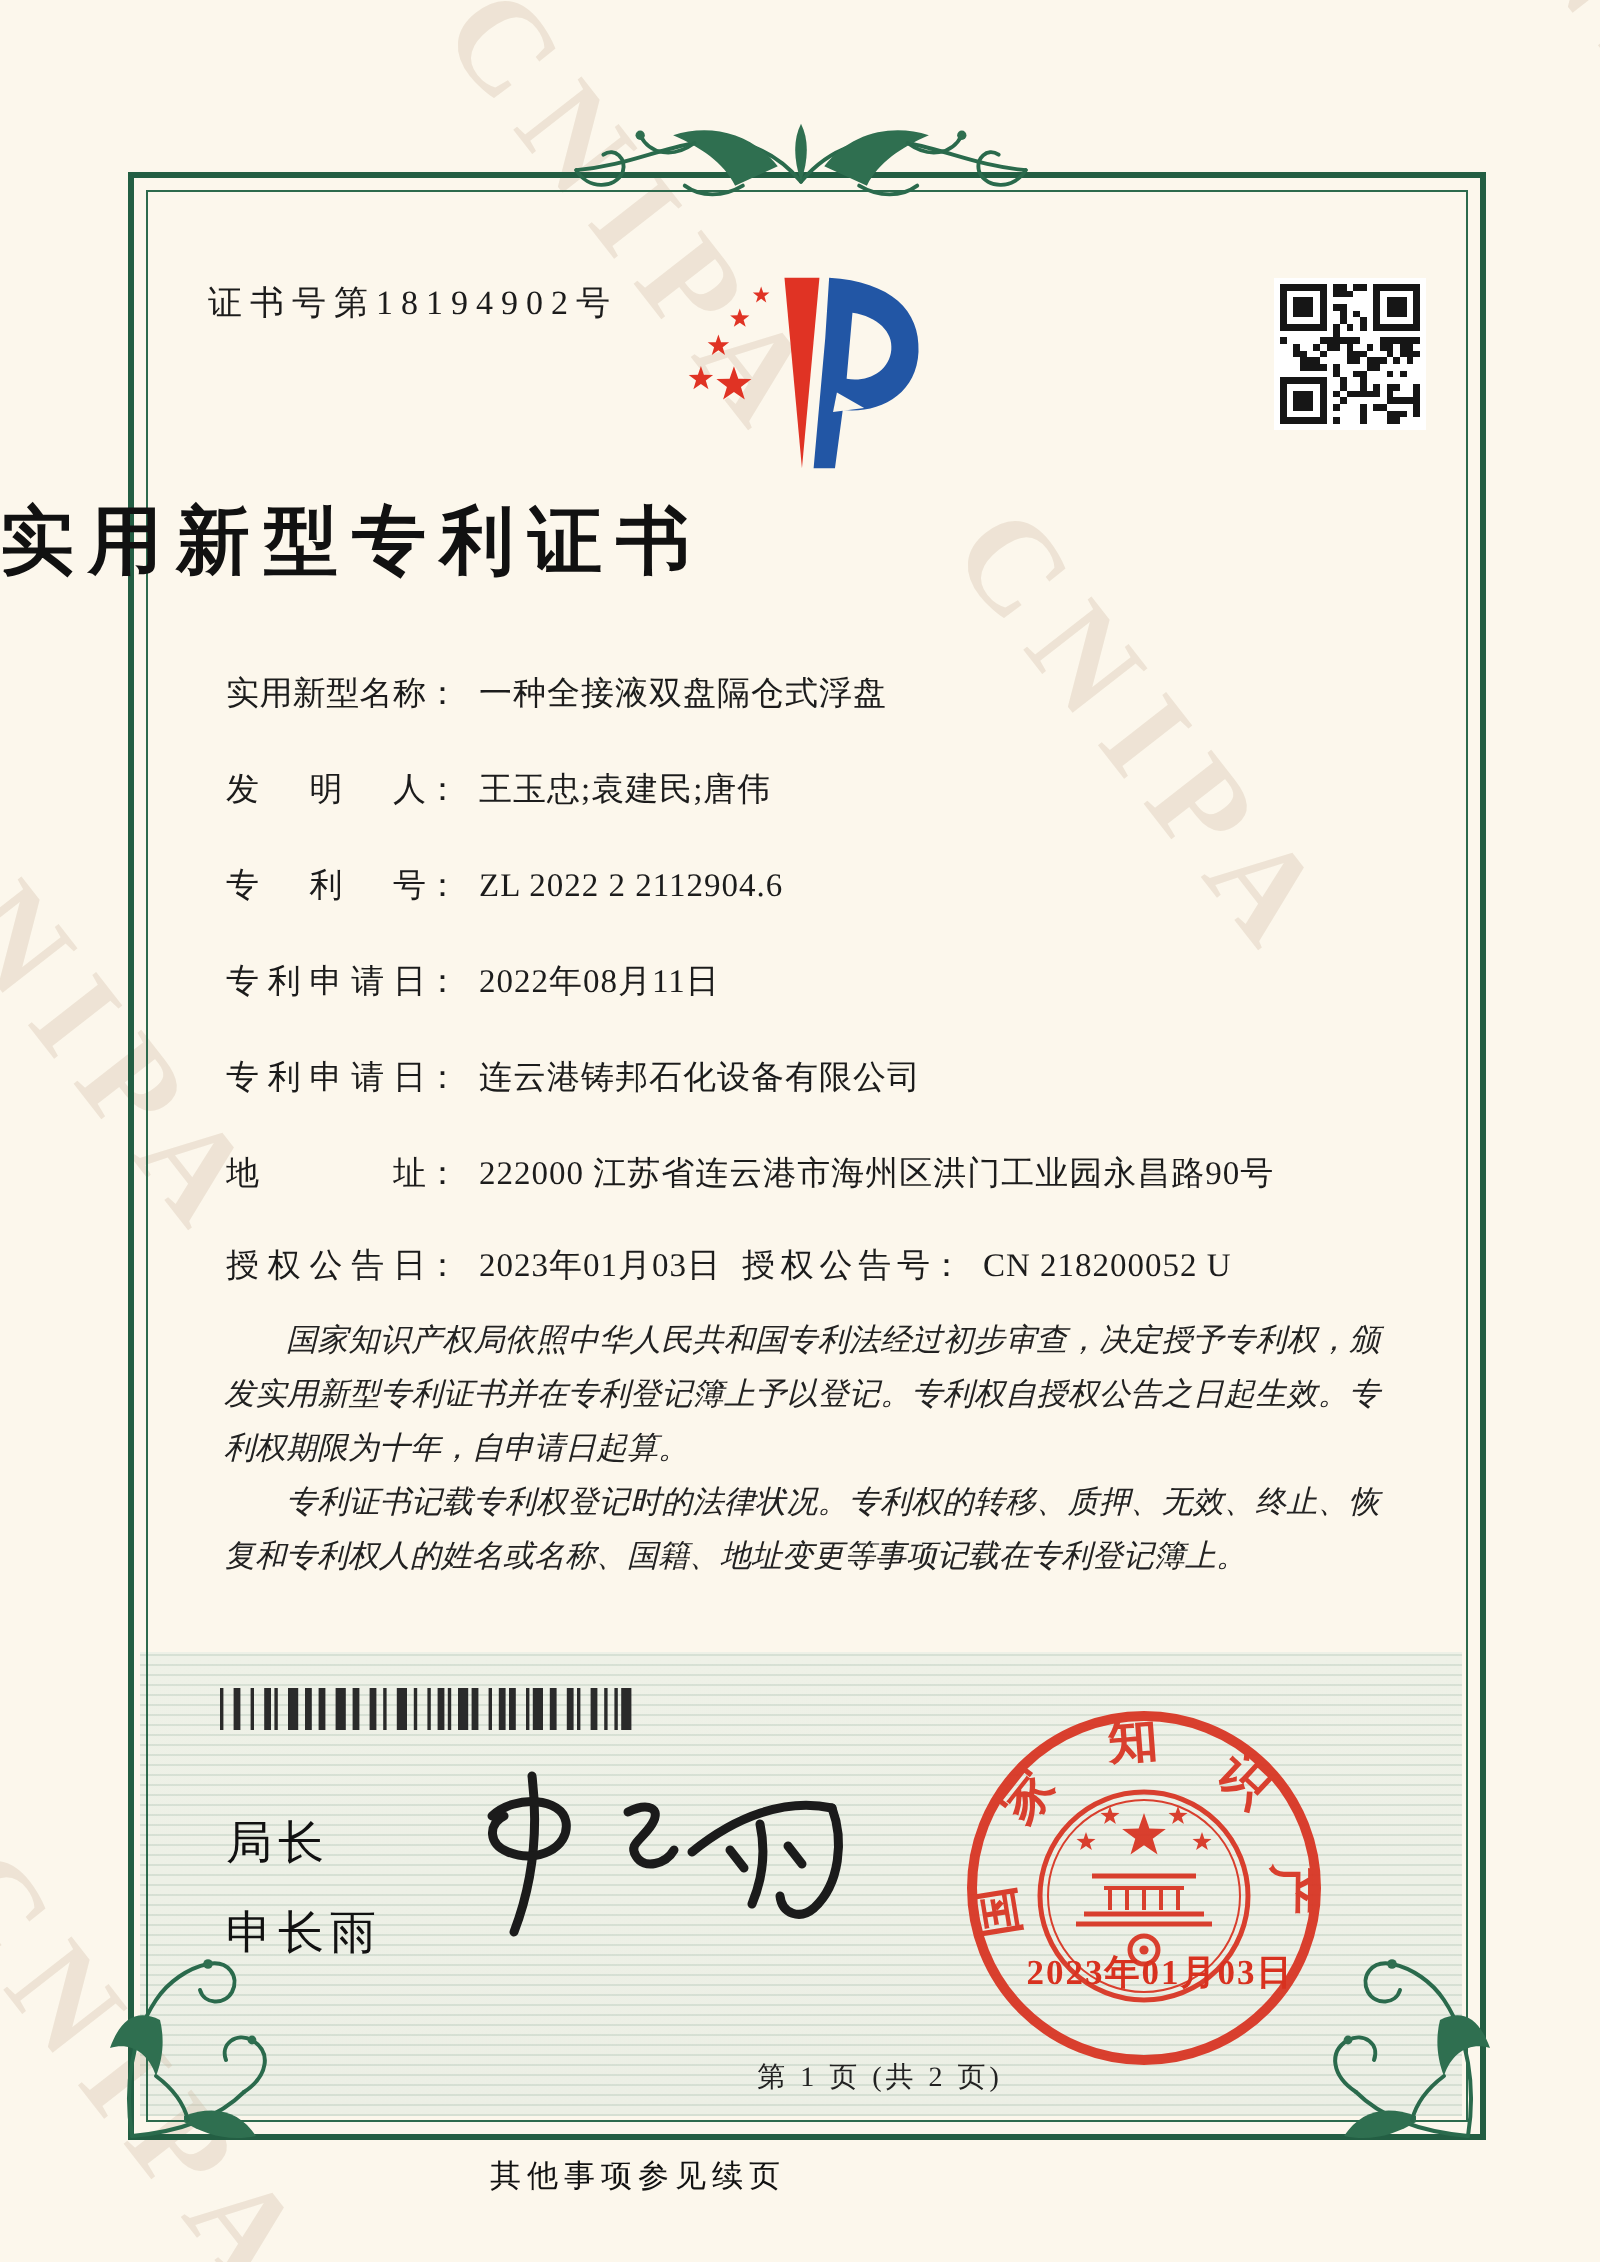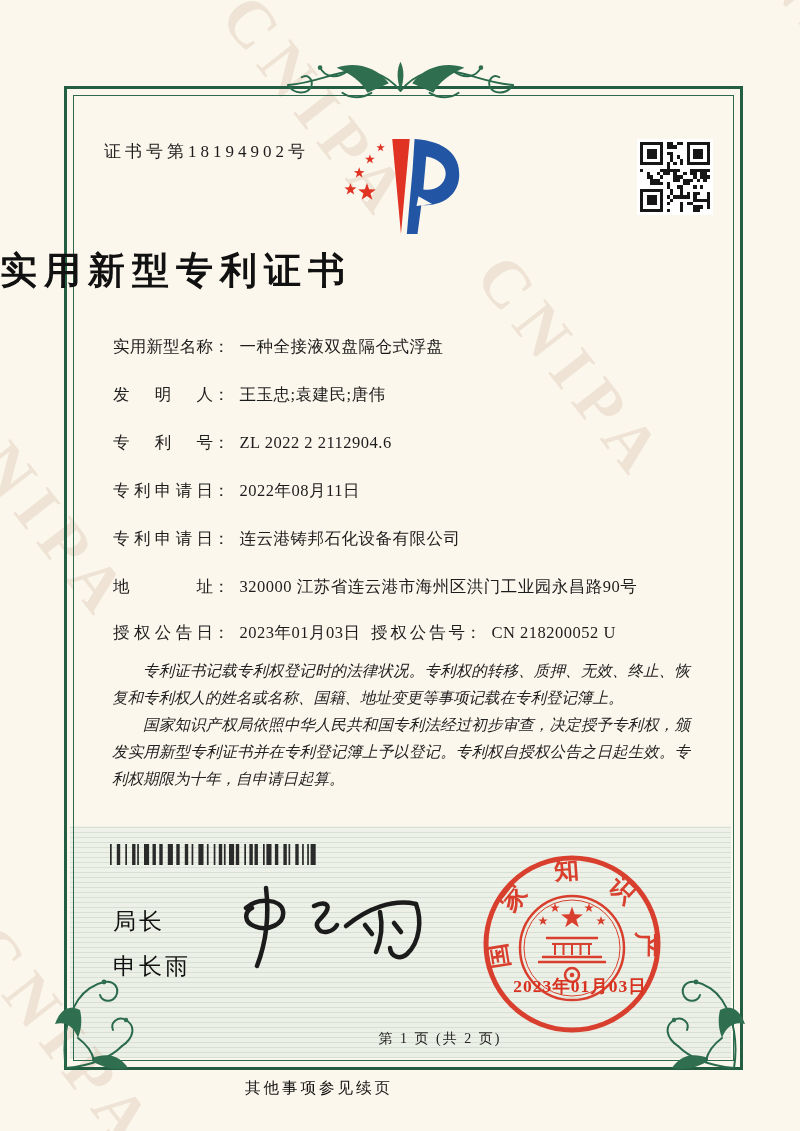--- a/index.html
+++ b/index.html
@@ -343,32 +343,32 @@
     <div class="frow" style="top:432px;">
       <span class="flabel">专利号</span><span class="fcolon">：</span><span class="fvalue">ZL 2022 2 2112904.6</span>
     </div>
     <div class="frow" style="top:480px;">
       <span class="flabel">专利申请日</span><span class="fcolon">：</span><span class="fvalue">2022年08月11日</span>
     </div>
     <div class="frow" style="top:528px;">
       <span class="flabel">专利申请日</span><span class="fcolon">：</span><span class="fvalue">连云港铸邦石化设备有限公司</span>
     </div>
     <div class="frow" style="top:576px;">
-      <span class="flabel">地址</span><span class="fcolon">：</span><span class="fvalue">320000 江苏省连云港市海州区洪门工业园永昌路90号</span>
+      <span class="flabel">地址</span><span class="fcolon">：</span><span class="fvalue">222000 江苏省连云港市海州区洪门工业园永昌路90号</span>
     </div>
     <div class="frow" style="top:622px;">
       <span class="flabel">授权公告日</span><span class="fcolon">：</span><span class="fvalue">2023年01月03日</span>
       <span class="grant2">
         <span class="flabel">授权公告号</span><span class="fcolon">：</span><span class="fvalue">CN 218200052 U</span>
       </span>
     </div>
 
     <div class="paras">
+      <p>国家知识产权局依照中华人民共和国专利法经过初步审查，决定授予专利权，颁发实用新型专利证书并在专利登记簿上予以登记。专利权自授权公告之日起生效。专利权期限为十年，自申请日起算。</p>
       <p>专利证书记载专利权登记时的法律状况。专利权的转移、质押、无效、终止、恢复和专利权人的姓名或名称、国籍、地址变更等事项记载在专利登记簿上。</p>
-      <p>国家知识产权局依照中华人民共和国专利法经过初步审查，决定授予专利权，颁发实用新型专利证书并在专利登记簿上予以登记。专利权自授权公告之日起生效。专利权期限为十年，自申请日起算。</p>
     </div>
 
     <svg class="barcode" viewBox="0 0 212 21" preserveAspectRatio="none">
       <g id="barCells" fill="#2a2a2a">
           <rect x="0.0" y="0" width="1.7" height="21"></rect>
           <rect x="6.8" y="0" width="3.4" height="21"></rect>
           <rect x="15.3" y="0" width="1.7" height="21"></rect>
           <rect x="22.1" y="0" width="3.4" height="21"></rect>
           <rect x="27.2" y="0" width="1.7" height="21"></rect>
           <rect x="34.0" y="0" width="5.1" height="21"></rect>

